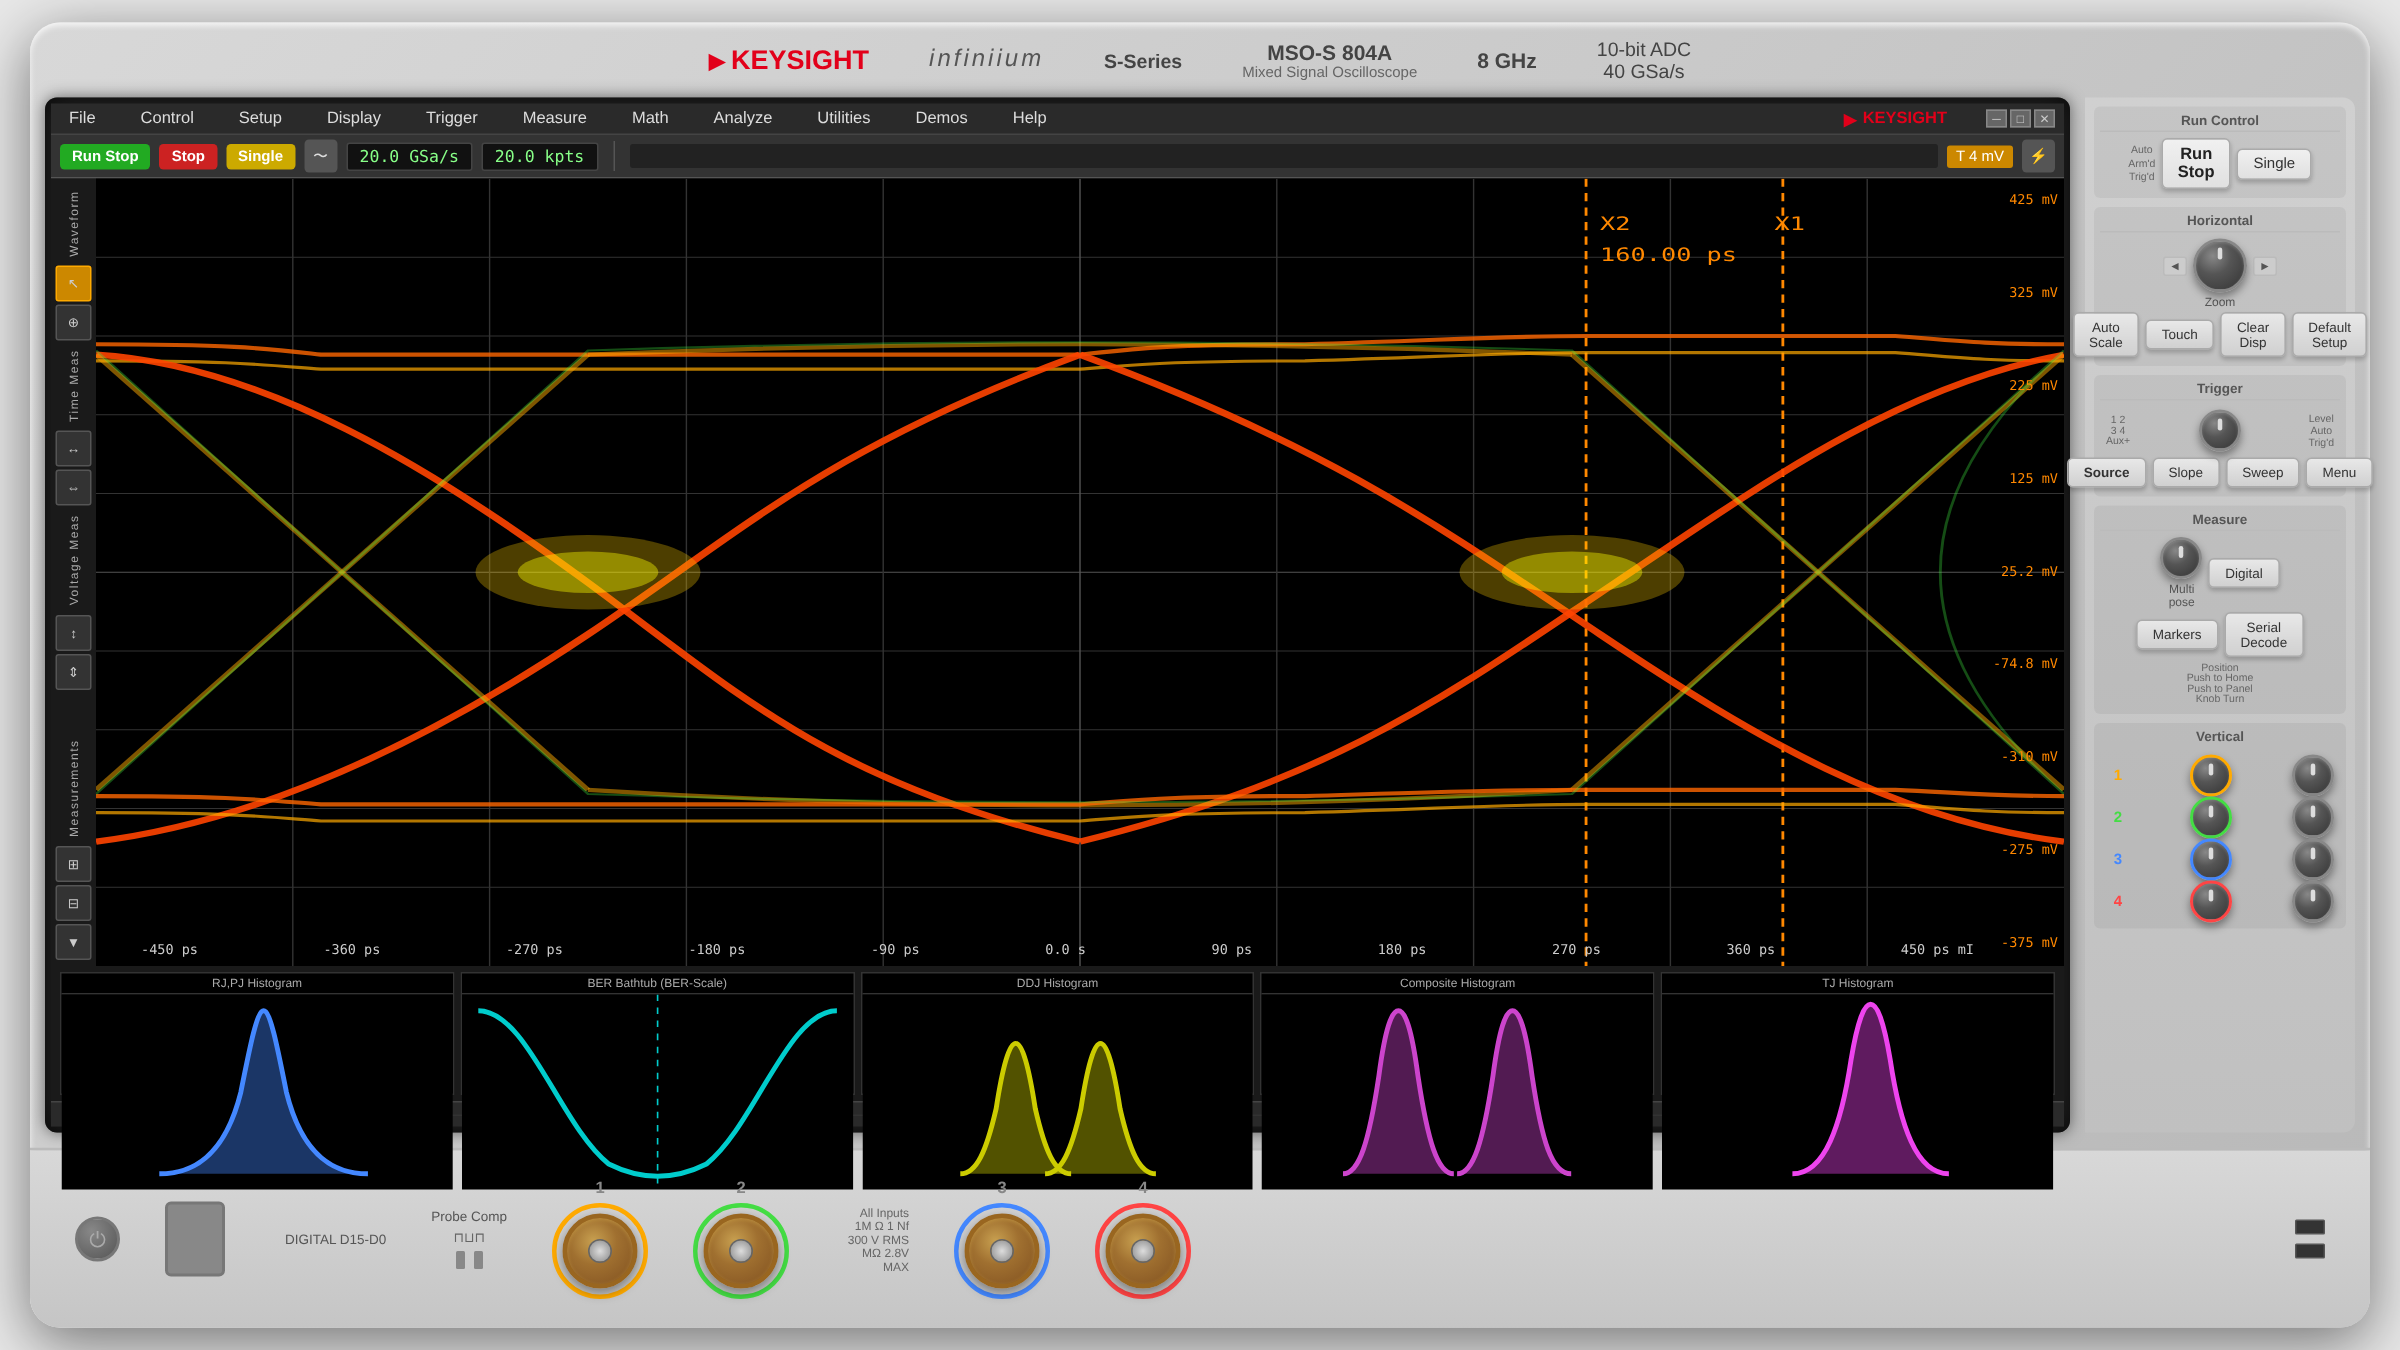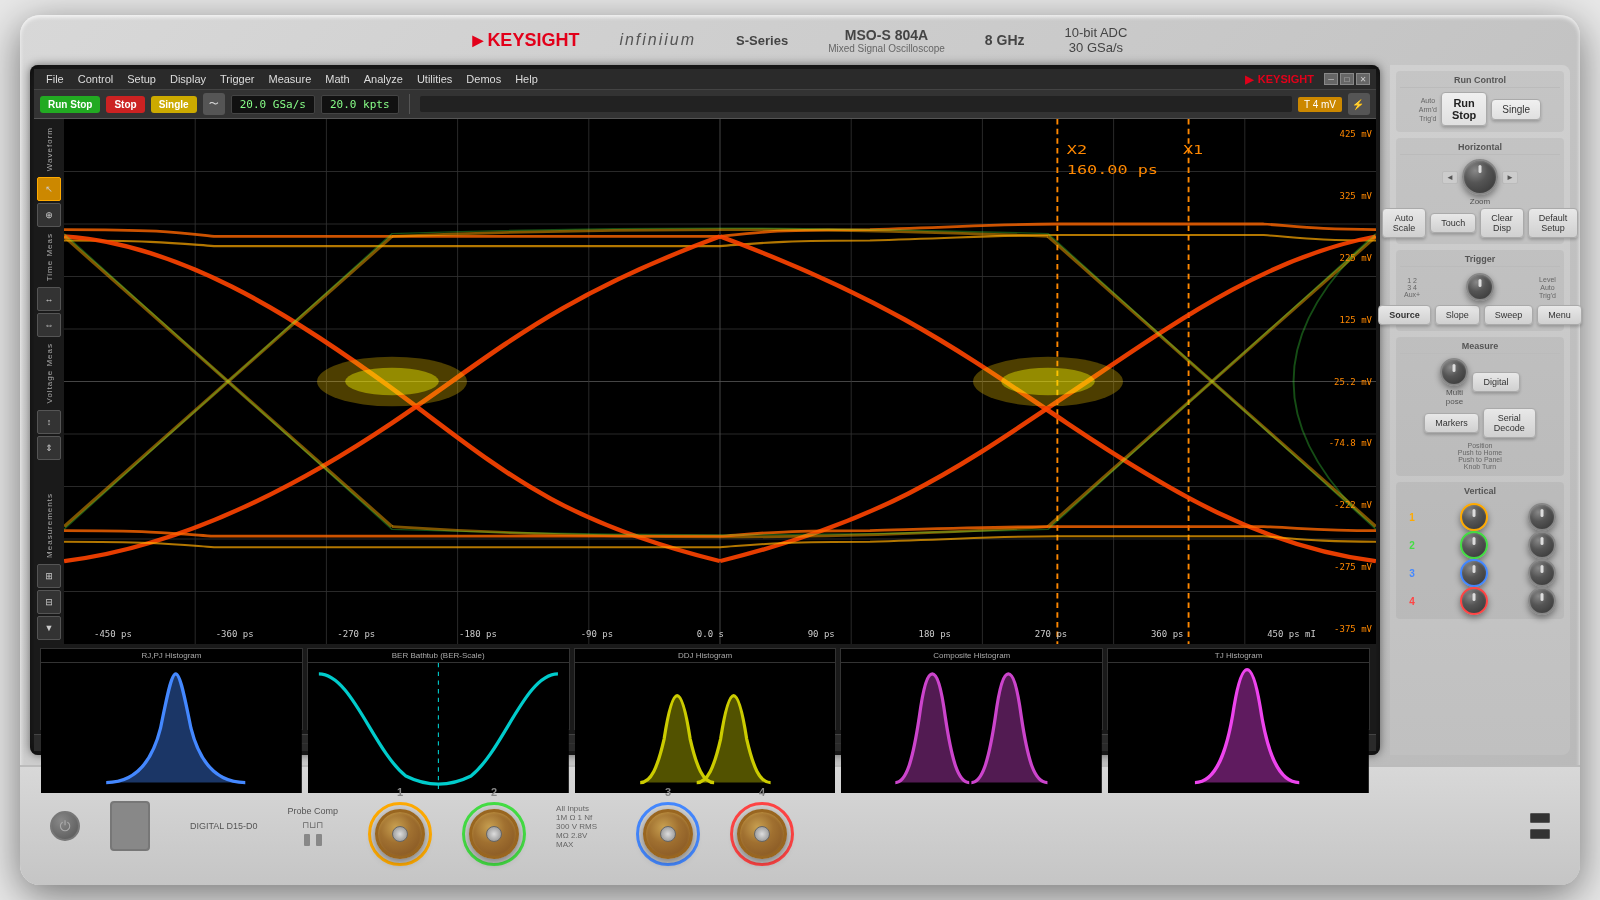--- a/index.html
+++ b/index.html
@@ -114,21 +114,21 @@
       display: flex;
       flex-direction: column;
     }
 
     
     .menu-bar {
       background: #2a2a2a;
       display: flex;
       align-items: center;
       padding: 2px 6px;
-      gap: 2px;
+      gap: 18px;
       border-bottom: 1px solid #444;
     }
 
     .menu-item {
       color: #ddd;
       font-size: 11px;
       padding: 2px 6px;
       cursor: pointer;
     }
 
@@ -642,21 +642,21 @@
     </div>
     <div class="brand-infiniium">infiniium</div>
     <div class="brand-series">S-Series</div>
     <div class="brand-model">
       <div class="model-num">MSO-S 804A</div>
       <div class="model-desc">Mixed Signal Oscilloscope</div>
     </div>
     <div class="brand-ghz">8 GHz</div>
     <div class="brand-adc">
       <div>10-bit ADC</div>
-      <div>30 GSa/s</div>
+      <div>40 GSa/s</div>
     </div>
   </div>
 
   <div class="main-body">
 
     <div class="screen-container">
 
       <div class="menu-bar">
         <span class="menu-item">File</span>
         <span class="menu-item">Control</span>
@@ -771,21 +771,21 @@
             <text x="535" y="40" fill="#ff8800" font-size="9" font-family="monospace">160.00 ps</text>
           </svg>
 
           <div class="voltage-labels">
             <span class="voltage-label">425 mV</span>
             <span class="voltage-label">325 mV</span>
             <span class="voltage-label">225 mV</span>
             <span class="voltage-label">125 mV</span>
             <span class="voltage-label">25.2 mV</span>
             <span class="voltage-label">-74.8 mV</span>
-            <span class="voltage-label">-222 mV</span>
+            <span class="voltage-label">-310 mV</span>
             <span class="voltage-label">-275 mV</span>
             <span class="voltage-label">-375 mV</span>
           </div>
 
           <div class="time-labels">
             <span class="time-label">-450 ps</span>
             <span class="time-label">-360 ps</span>
             <span class="time-label">-270 ps</span>
             <span class="time-label">-180 ps</span>
             <span class="time-label">-90 ps</span>
@@ -1011,21 +1011,21 @@
 
     <div style="position:relative; display:flex; flex-direction:column; align-items:center; gap:4px;">
       <span style="font-size:11px; font-weight:bold; color:#888;">2</span>
       <div class="bnc-ring bnc-ring-2">
         <div class="bnc-connector">
           <div class="bnc-inner"></div>
         </div>
       </div>
     </div>
 
-    <div style="font-size:8px; color:#666; text-align:left; width:50px;">
+    <div style="font-size:8px; color:#666; text-align:right; width:50px;">
       <div>All Inputs</div>
       <div>1M Ω  1 Nf</div>
       <div>300 V RMS</div>
       <div>MΩ  2.8V MAX</div>
     </div>
 
     <div style="position:relative; display:flex; flex-direction:column; align-items:center; gap:4px;">
       <span style="font-size:11px; font-weight:bold; color:#888;">3</span>
       <div class="bnc-ring bnc-ring-3">
         <div class="bnc-connector">

